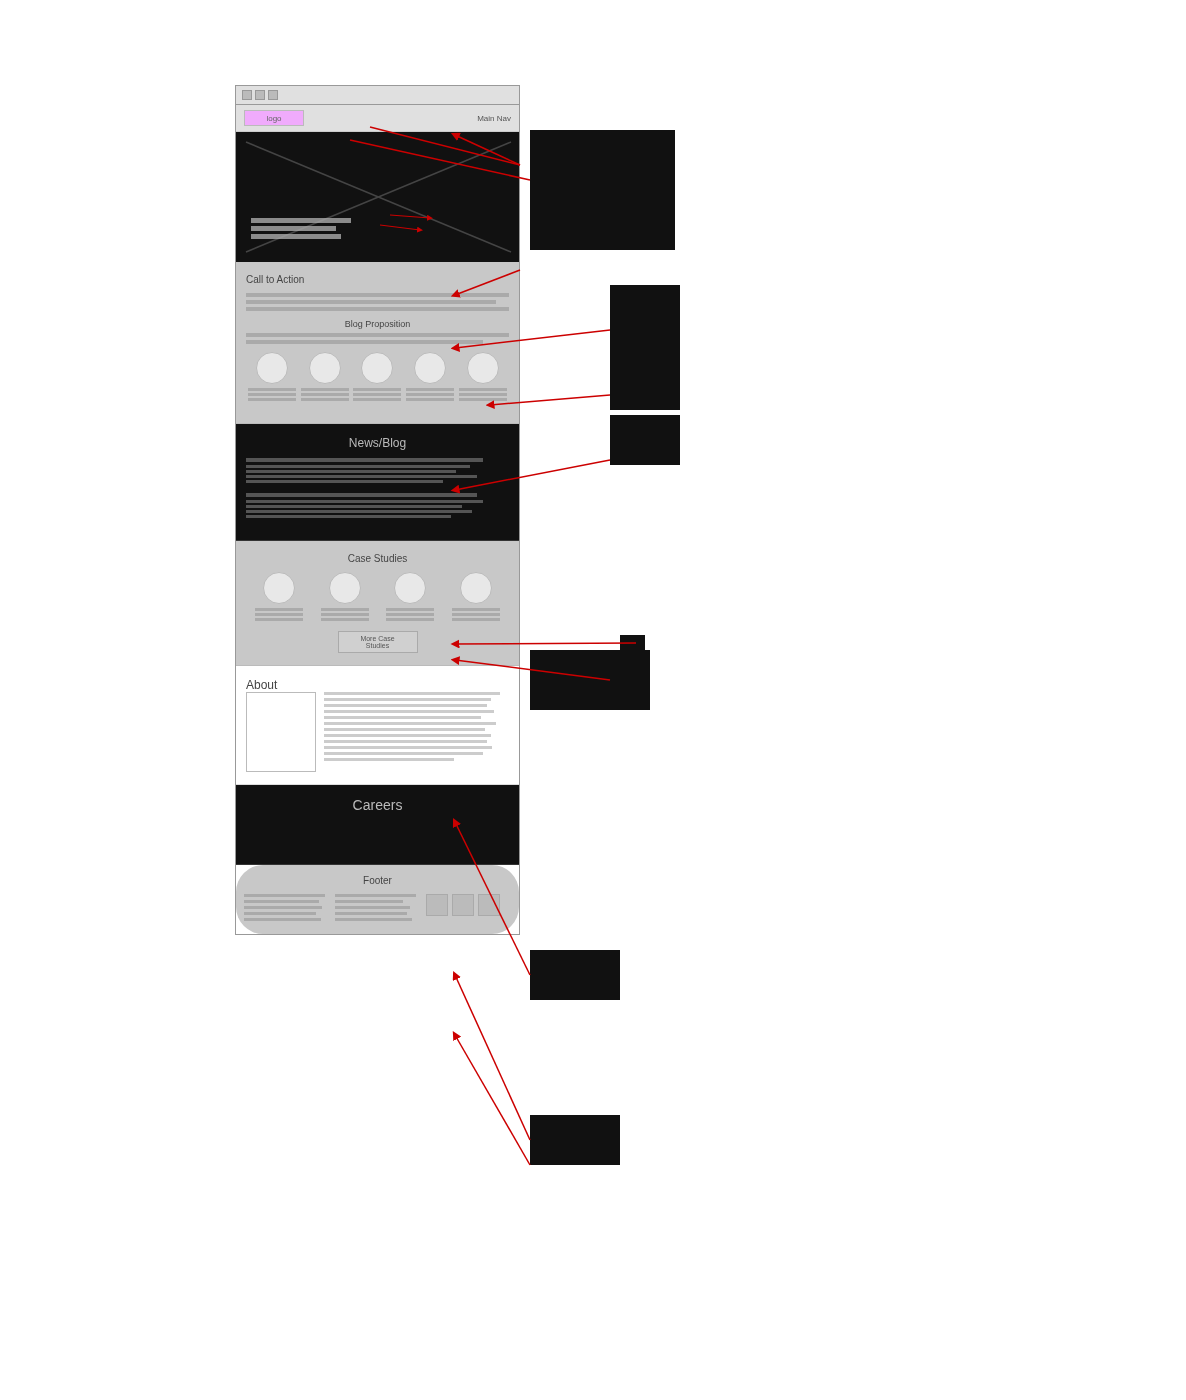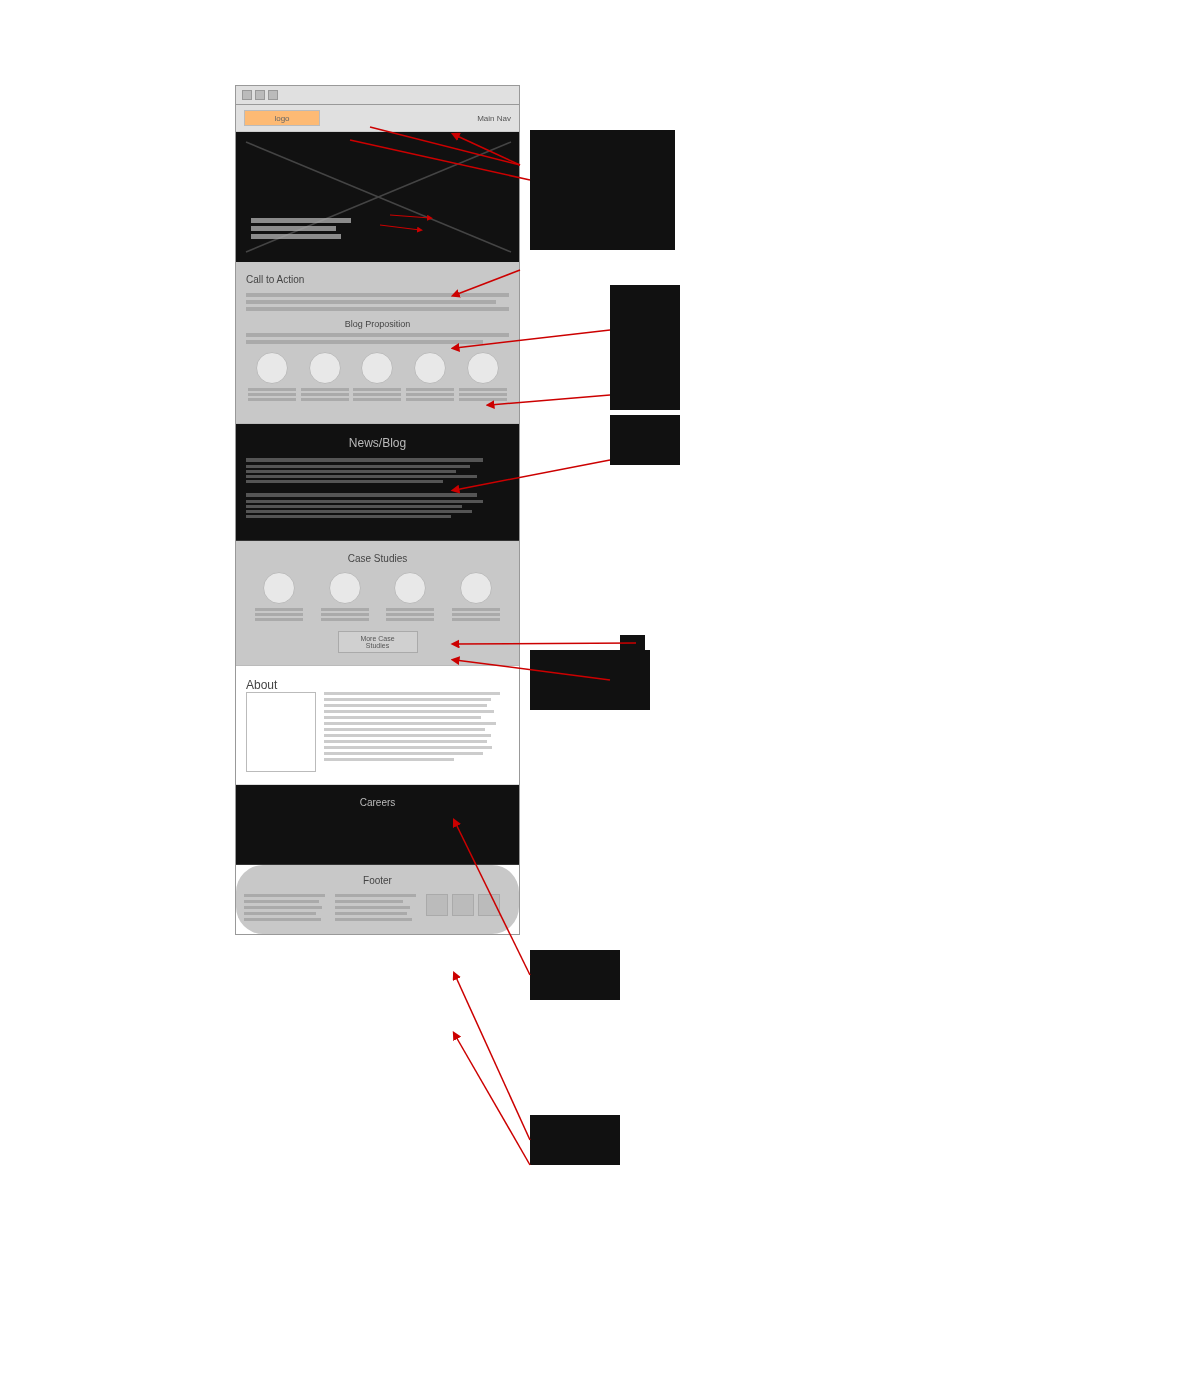--- a/index.html
+++ b/index.html
@@ -46,23 +46,23 @@
     
     .nav-section {
       background: #e0e0e0;
       padding: 5px 8px;
       display: flex;
       align-items: center;
       justify-content: space-between;
       border-bottom: 1px solid #ccc;
     }
     .logo-placeholder {
-      background: #fdba74;
+      background: #f0abfc;
       border: 1px solid #bbb;
-      width: 76px;
+      width: 60px;
       height: 16px;
       display: flex;
       align-items: center;
       justify-content: center;
       font-size: 8px;
       color: #666;
     }
     .main-nav-label {
       font-size: 8px;
       color: #555;
@@ -221,21 +221,21 @@
 
     
     .careers-section {
       background: #111;
       padding: 12px 10px;
       height: 80px;
       border-bottom: 1px solid #333;
     }
     .careers-title {
       text-align: center;
-      font-size: 10px;
+      font-size: 14px;
       color: #bbb;
       margin-bottom: 8px;
     }
 
     
     .footer-section {
       background: #c8c8c8;
       padding: 10px 8px;
       border-radius: 27px;
     }

